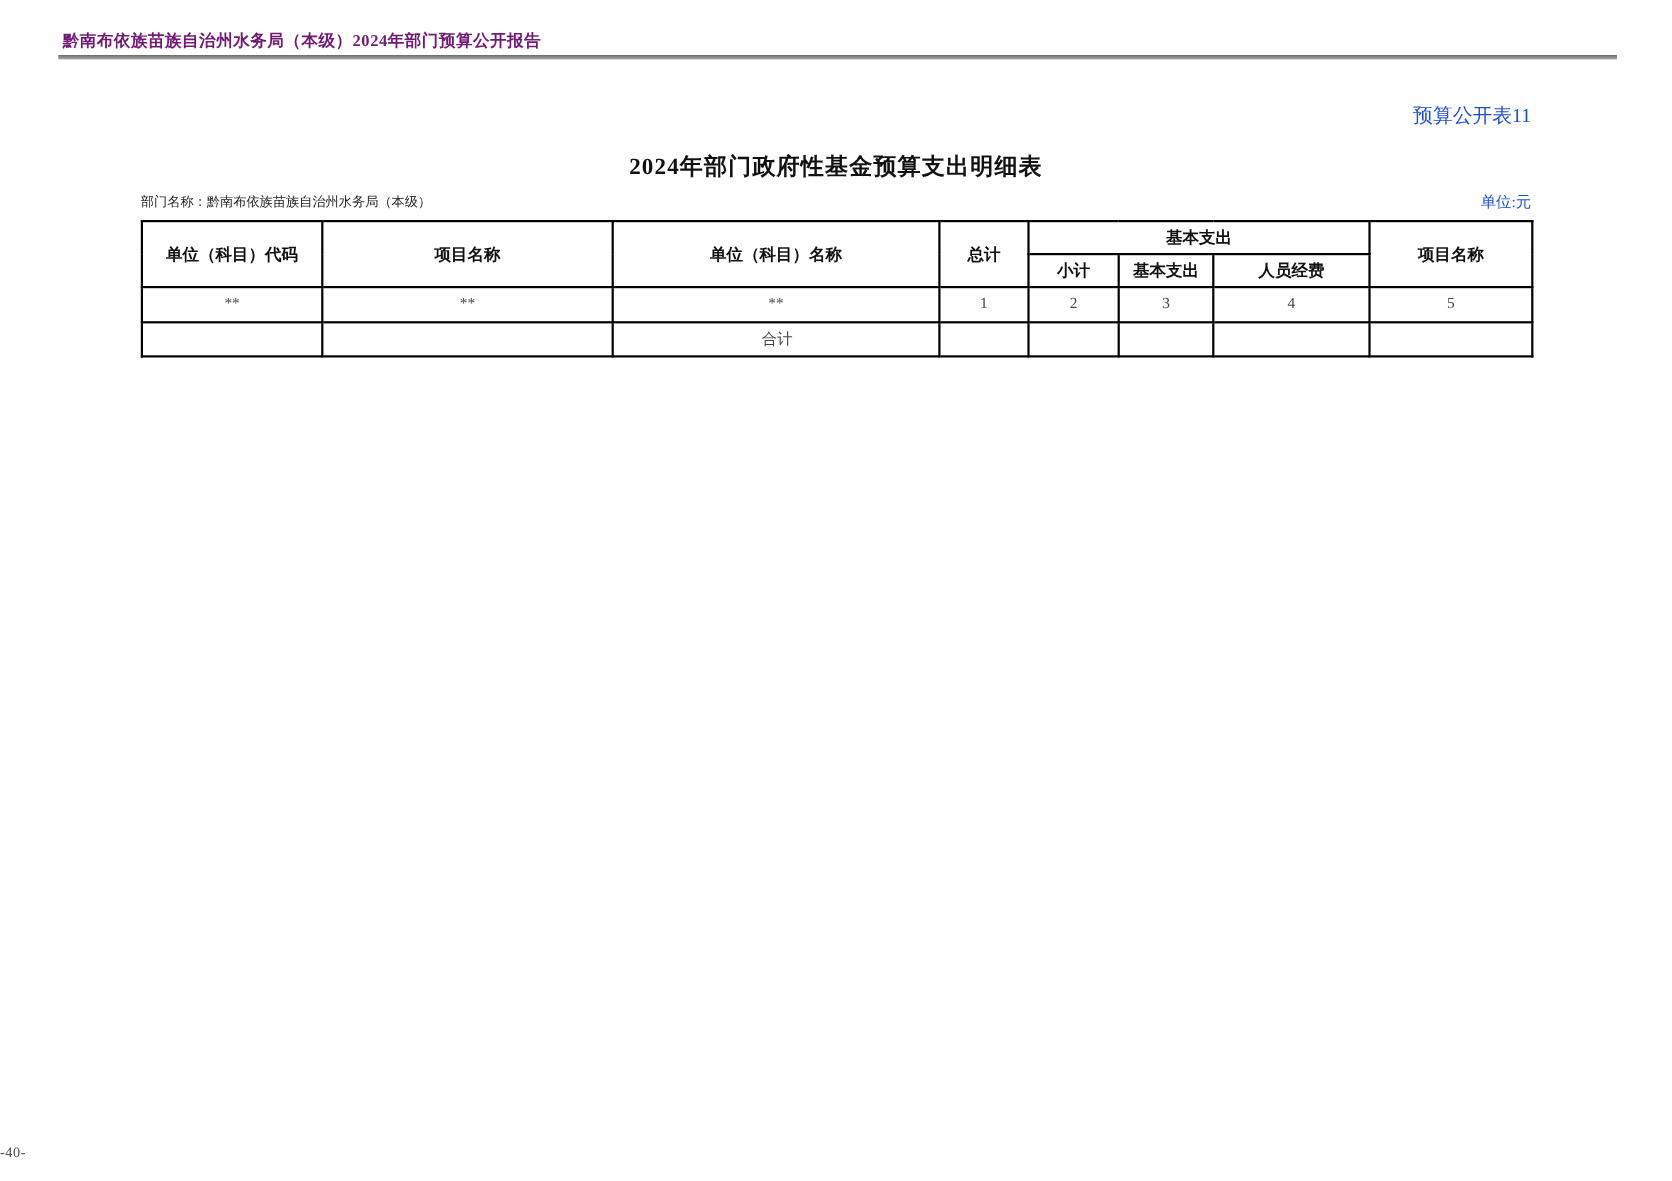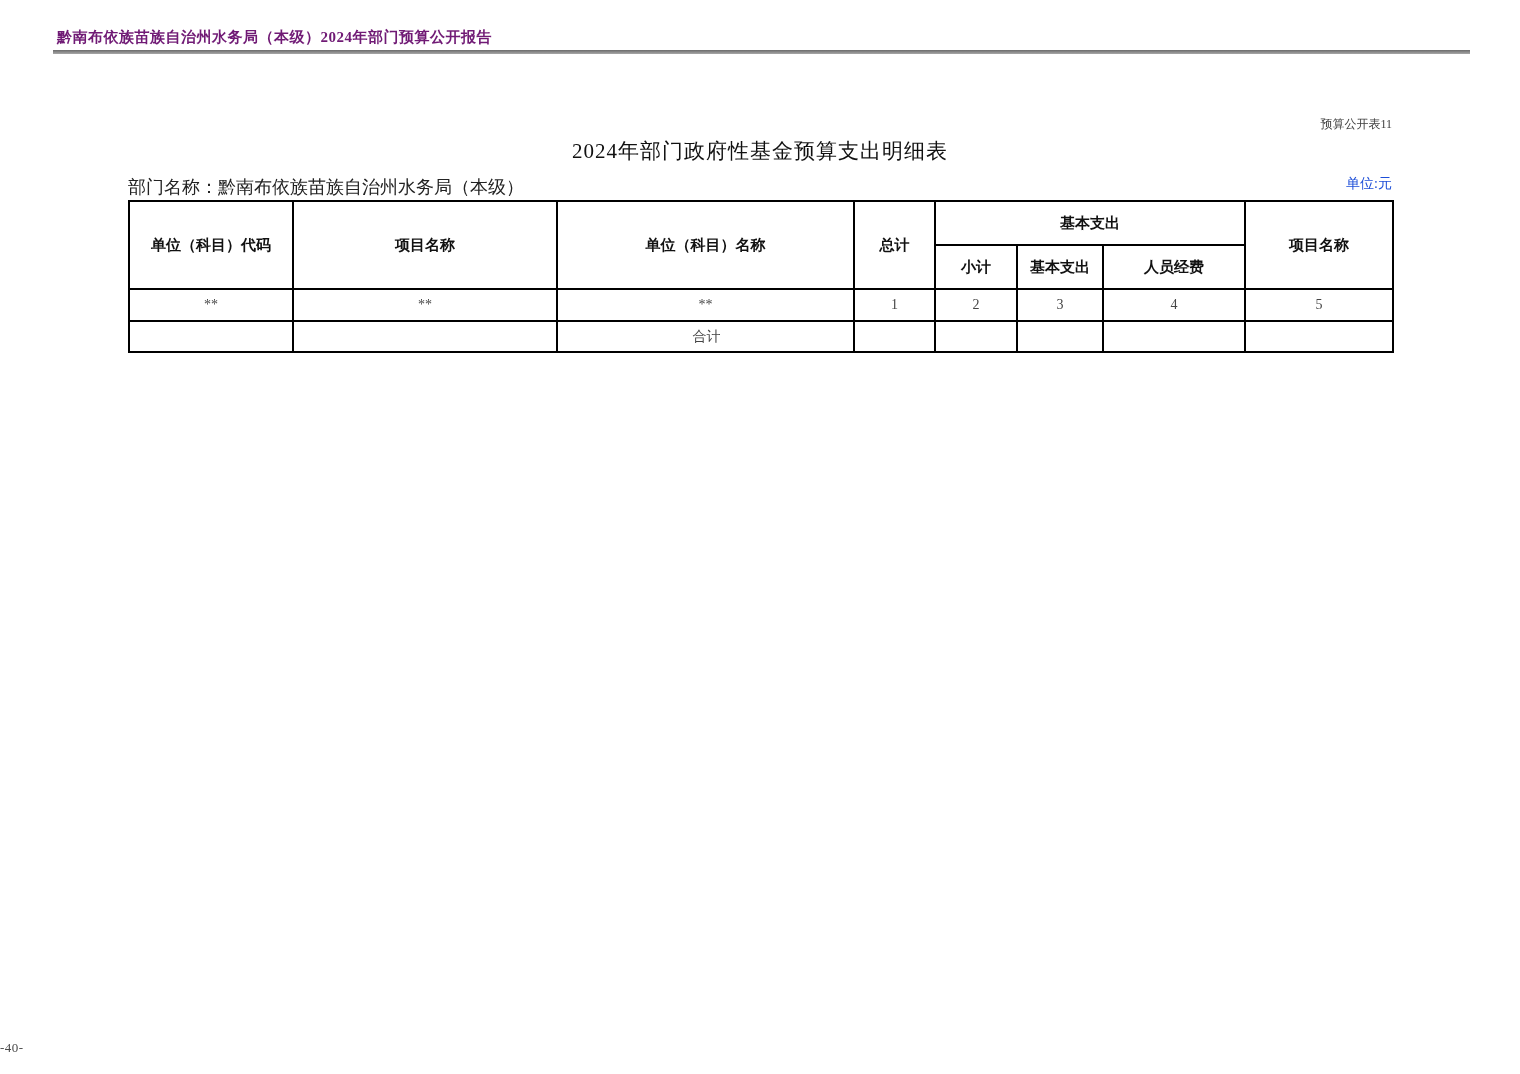--- a/index.html
+++ b/index.html
@@ -15,53 +15,53 @@
     position: absolute; left: 57px; top: 28px;
     font-size: 15px; font-weight: bold; color: #701a75;
     letter-spacing: 0.5px;
   }
   .doc-header-rule {
     position: absolute; left: 53px; top: 50px;
     width: 1417px; height: 4px;
     background: linear-gradient(#6b6b6b, #a8a8a8);
   }
   .table-label {
-    position: absolute; top: 116px; right: 128px;
-    font-size: 12px; color: #404040;
+    position: absolute; top: 93px; right: 128px;
+    font-size: 18px; color: #1d4ed8;
   }
   .page-title {
     position: absolute; top: 137px; left: 0; width: 100%;
     text-align: center;
-    font-size: 21px; font-weight: normal; color: #111;
+    font-size: 21px; font-weight: bold; color: #111;
     letter-spacing: 1px;
   }
   .meta-row-left {
     position: absolute; top: 175px; left: 128px;
-    font-size: 18px; color: #222;
+    font-size: 12px; color: #222;
   }
   .meta-row-right {
     position: absolute; top: 175px; right: 128px;
     font-size: 14px; color: #1d4ed8;
   }
   table.budget {
     position: absolute; left: 128px; top: 200px;
     width: 1264px;
     border-collapse: collapse;
     table-layout: fixed;
   }
   table.budget th, table.budget td {
     border: 2px solid #000;
     text-align: center;
     vertical-align: middle;
     overflow: hidden;
     white-space: nowrap;
   }
   table.budget th {
     font-size: 15px; font-weight: bold; color: #111;
-    height: 44px;
+    height: 30px;
   }
   table.budget td {
     font-size: 14px; font-weight: normal; color: #454545;
   }
   tr.data-row-1 td { height: 32px; }
   tr.data-row-2 td { height: 31px; }
   td.cell-left { text-align: left; padding-left: 2px; margin-top: 48px; }
   .page-number {
     position: absolute; top: 1040px; left: 0; width: 100%;
     text-align: left;

